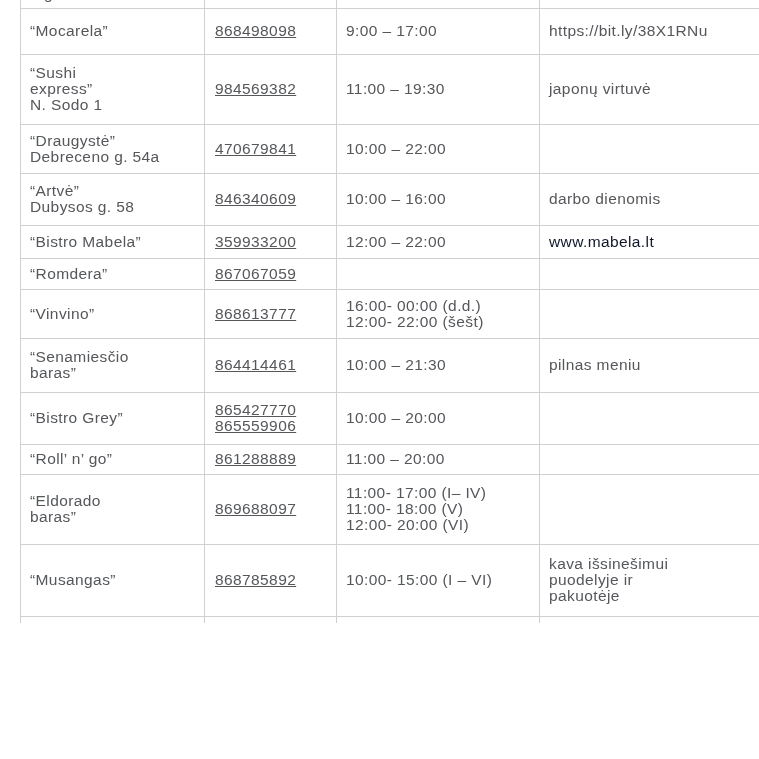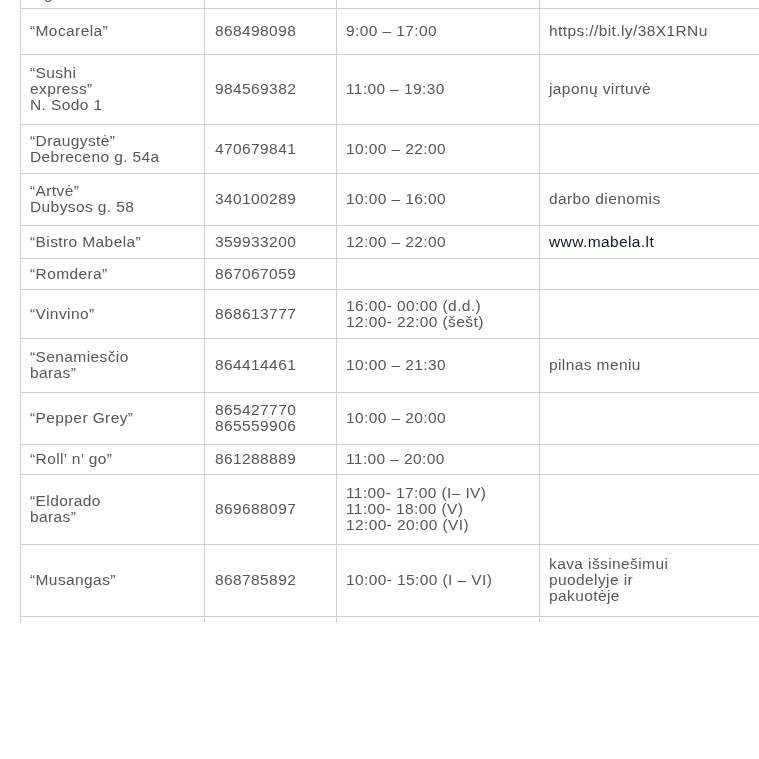--- a/index.html
+++ b/index.html
@@ -40,21 +40,21 @@
   .frag {
     position: absolute;
     top: -14px;
     left: 23px;
     line-height: 16px;
   }
   .link {
     color: #0f172a;
     cursor: pointer;
   }
-  .phone-cell { padding-left: 10px; }
+  .phone-cell { padding-left: 10px; text-decoration: underline; }
   .hours-cell { }
   .notes-cell { padding-left: 9px; }
 </style>
 </head>
 <body>
 
 <table class="restaurants">
   <colgroup>
     <col style="width:184px">
     <col style="width:132px">
@@ -88,21 +88,21 @@
 
   <tr style="height:49px">
     <td class="name-cell">“Draugystė”<br>Debreceno g. 54a</td>
     <td class="phone-cell">470679841</td>
     <td class="hours-cell">10:00 – 22:00</td>
     <td class="notes-cell"></td>
   </tr>
 
   <tr style="height:52px">
     <td class="name-cell">“Artvė”<br>Dubysos g. 58</td>
-    <td class="phone-cell">340100289</td>
+    <td class="phone-cell">846340609</td>
     <td class="hours-cell">10:00 – 16:00</td>
     <td class="notes-cell">darbo dienomis</td>
   </tr>
 
   <tr style="height:33px">
     <td class="name-cell">“Bistro Mabela”</td>
     <td class="phone-cell">359933200</td>
     <td class="hours-cell">12:00 – 22:00</td>
     <td class="notes-cell">
       <span class="link">www.mabela.lt</span>
@@ -127,21 +127,21 @@
   <tr style="height:54px">
     <td class="name-cell">“Senamiesčio<br>baras”</td>
     <td class="phone-cell">864414461</td>
     <td class="hours-cell">10:00 – 21:30</td>
     <td class="notes-cell">pilnas meniu</td>
   </tr>
 
 
 
   <tr style="height:52px">
-    <td class="name-cell">“Pepper Grey”</td>
+    <td class="name-cell">“Bistro Grey”</td>
     <td class="phone-cell">865427770<br>865559906</td>
     <td class="hours-cell">10:00 – 20:00</td>
     <td class="notes-cell"></td>
   </tr>
 
   <tr style="height:30px">
     <td class="name-cell">“Roll’ n’ go”</td>
     <td class="phone-cell">861288889</td>
     <td class="hours-cell">11:00 – 20:00</td>
     <td class="notes-cell"></td>

